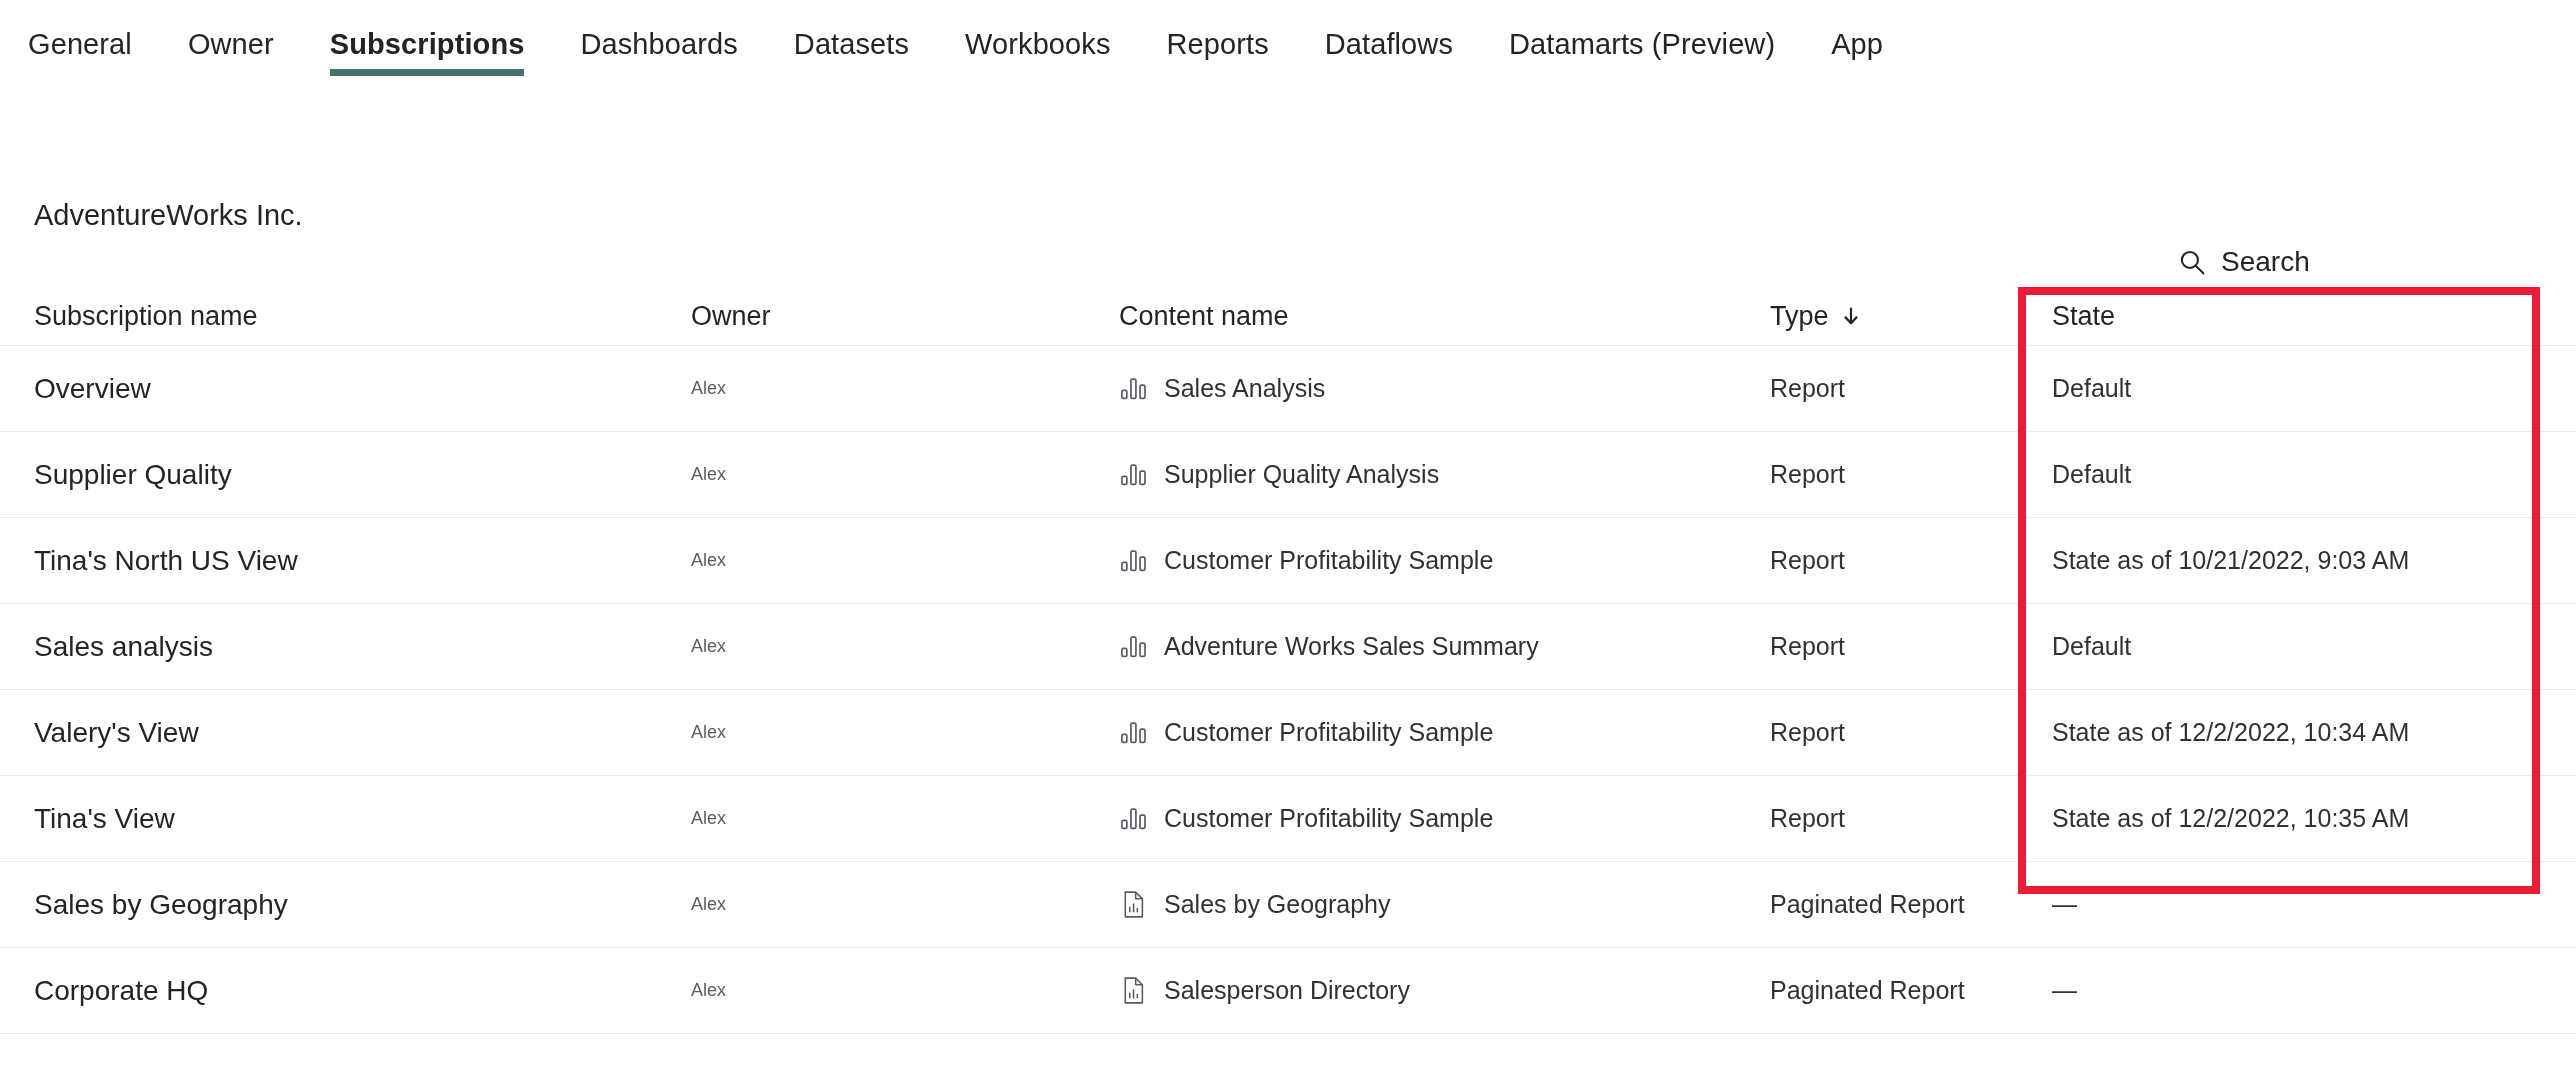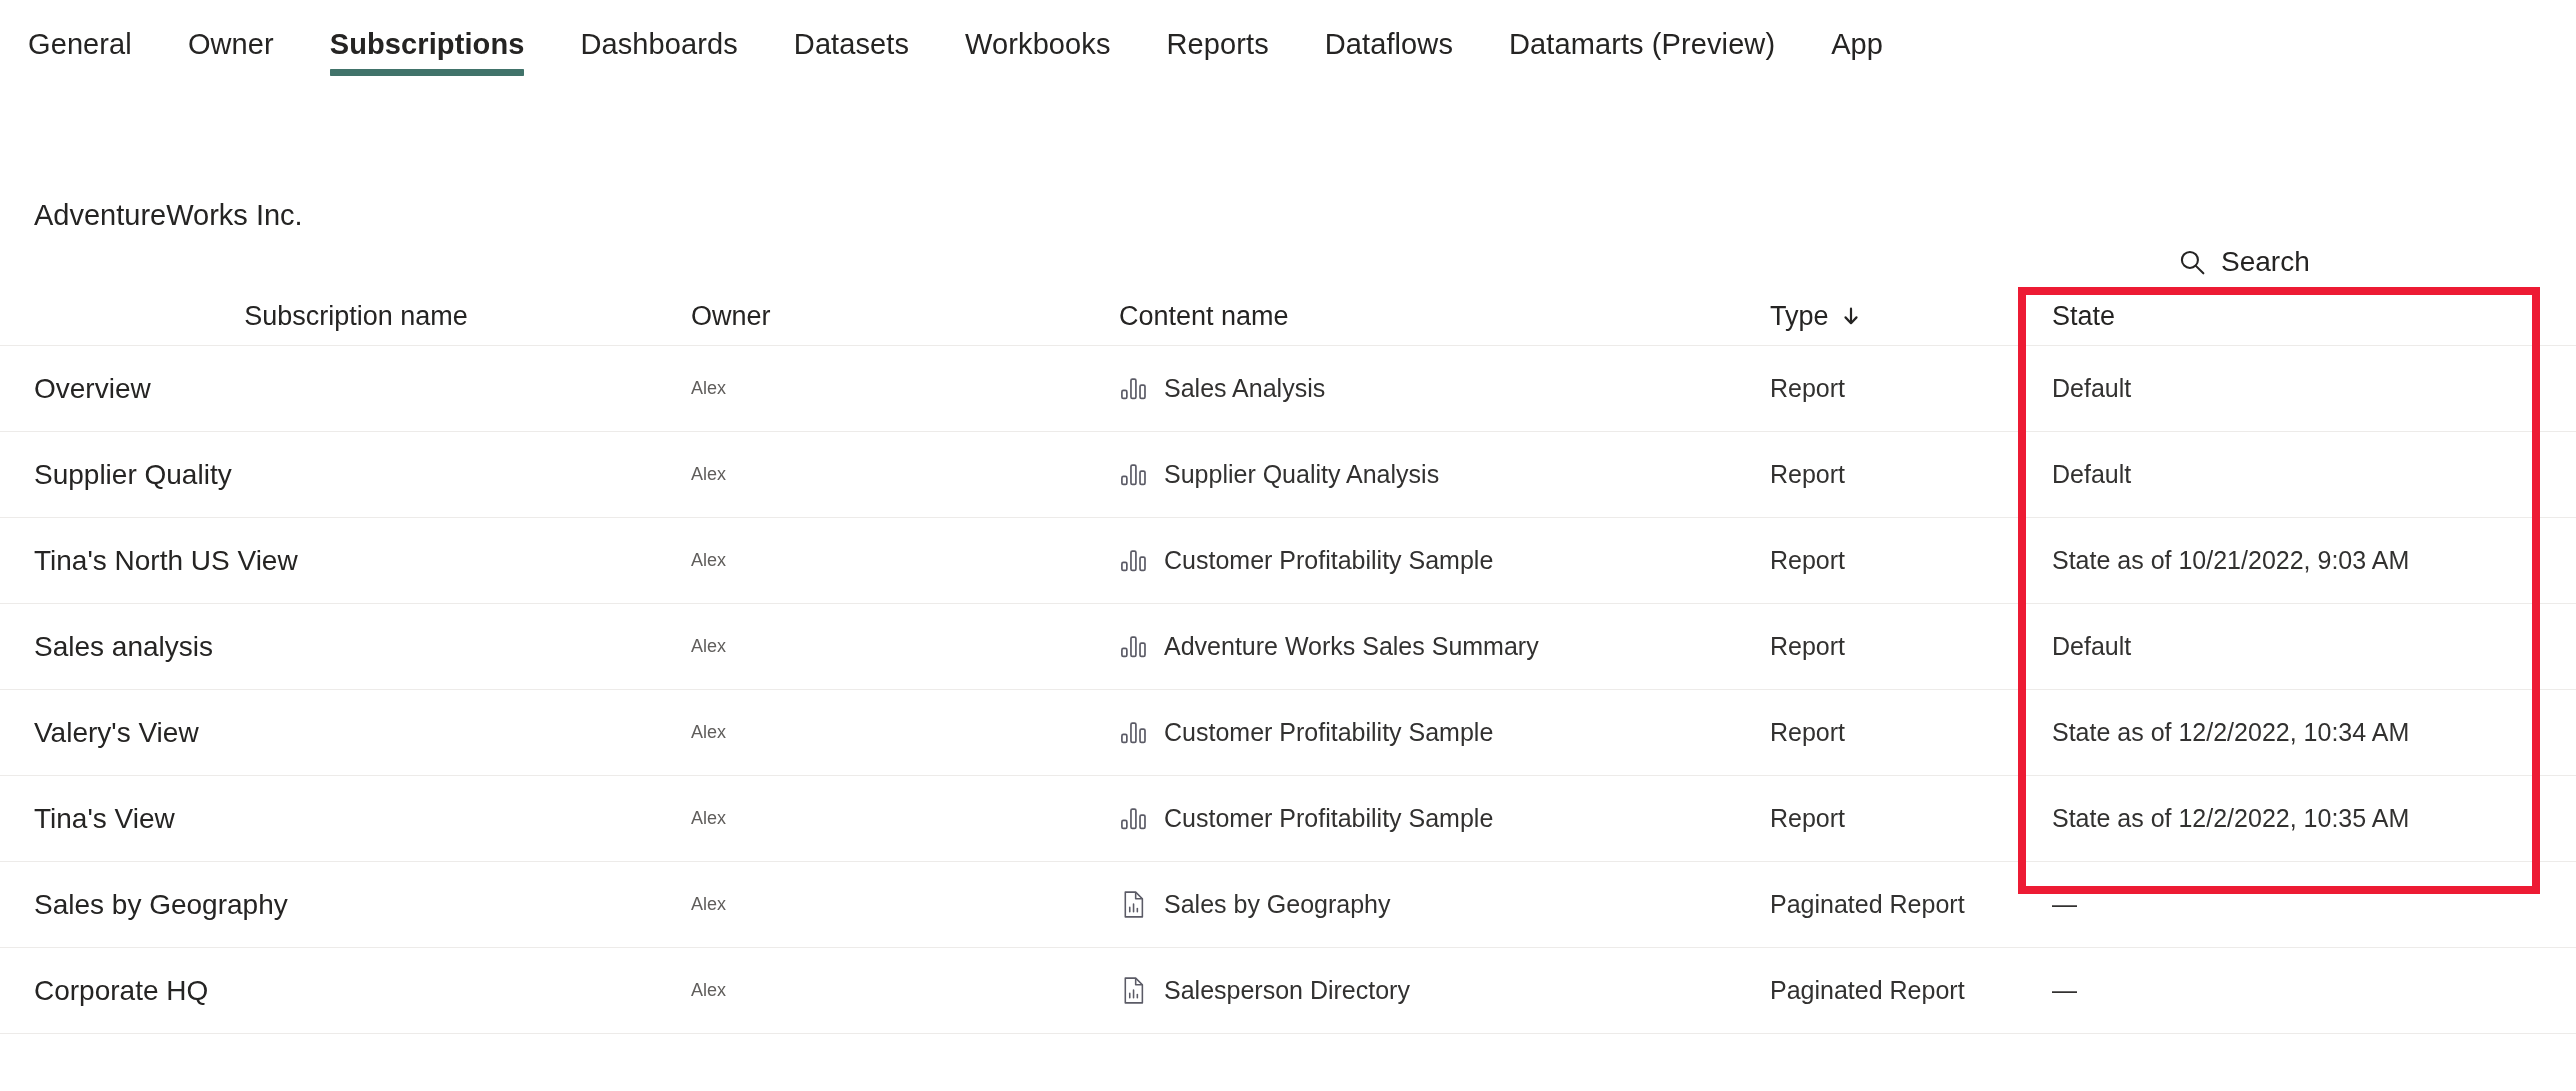--- a/index.html
+++ b/index.html
@@ -104,21 +104,21 @@
     overflow: hidden;
     display: flex;
     align-items: center;
   }
   .c-name   { position: absolute; left: 34px;   width: 644px; }
   .c-owner  { position: absolute; left: 691px;  width: 410px; }
   .c-content{ position: absolute; left: 1119px; width: 629px; }
   .c-type   { position: absolute; left: 1770px; width: 249px; }
   .c-state  { position: absolute; left: 2052px; width: 497px; text-align: right; }
 
-  .row.header .c-name  { font-weight: normal; justify-content: center; }
+  .row.header .c-name  { font-weight: normal; }
   .subname { font-size: 28px; color: #252423; }
   .owner   { font-size: 18px; color: #605E5C; }
   .typetxt { font-size: 25px; color: #323130; }
   .statetxt{ font-size: 25px; color: #323130; }
 
   .sort-arrow {
     margin-left: 11.7px;
     display: inline-flex;
     align-items: center;
   }

